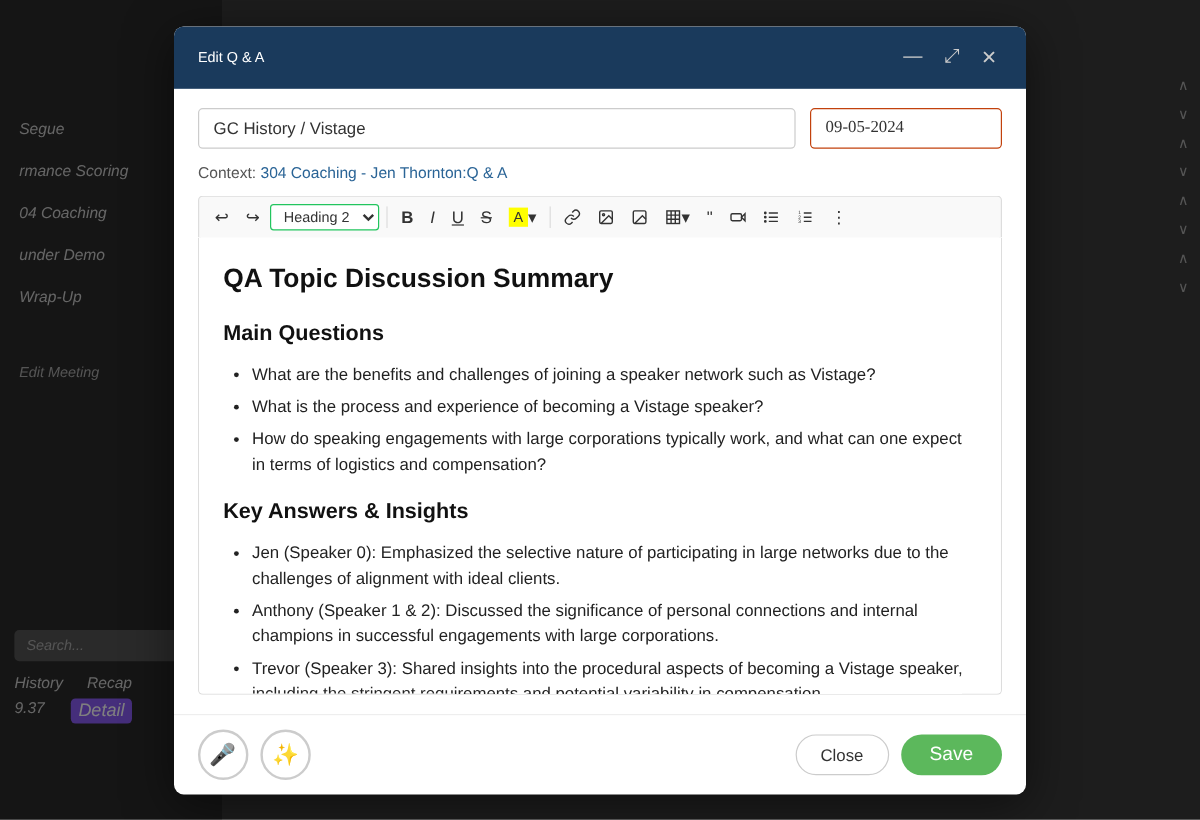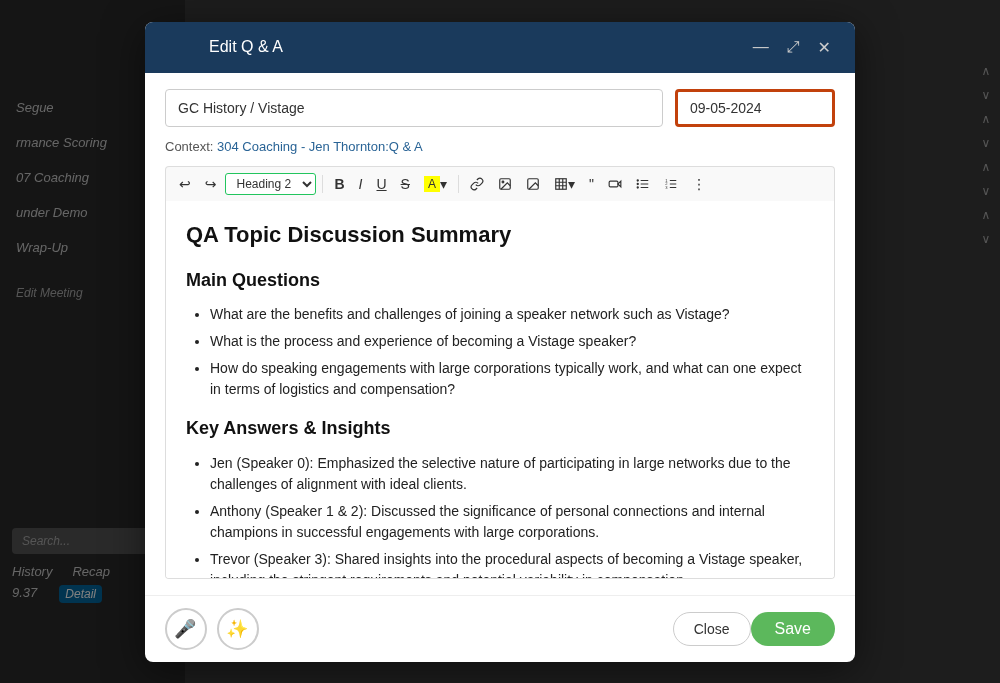--- a/index.html
+++ b/index.html
@@ -93,23 +93,23 @@
     .search-bar {
       background: #555;
       border-radius: 4px;
       padding: 6px 10px;
       color: #aaa;
       font-size: 12px;
       margin-bottom: 10px;
     }
 
     .rating-badge {
-      background: #0369a1;
+      background: #8b5cf6;
       color: #fff;
-      font-size: 12px;
+      font-size: 15px;
       padding: 2px 6px;
       border-radius: 4px;
     }
 
     
     .modal-backdrop {
       position: absolute;
       inset: 0;
       background: rgba(0,0,0,0.5);
       display: flex;
@@ -132,23 +132,22 @@
       background: #1a3a5c;
       padding: 14px 20px;
       display: flex;
       align-items: center;
       justify-content: space-between;
       color: #fff;
       flex-shrink: 0;
     }
 
     .modal-title {
-      font-size: 16px;
+      font-size: 12px;
       font-weight: 500;
-      margin-left: 44px;
     }
 
     .modal-header-btns {
       display: flex;
       gap: 10px;
     }
 
     .modal-header-btn {
       color: #ccc;
       background: none;
@@ -176,25 +175,26 @@
       flex: 1;
       border: 1px solid #ccc;
       border-radius: 4px;
       padding: 8px 12px;
       font-size: 14px;
       color: #333;
     }
 
     .field-date {
       width: 160px;
-      border: 3px solid #c2410c;
+      border: 1px solid #c2410c;
       border-radius: 4px;
       padding: 8px 12px;
       font-size: 14px;
       color: #333;
+      font-family: Liberation Serif, serif;
     }
 
     .context-line {
       font-size: 13px;
       color: #555;
       margin-bottom: 12px;
     }
 
     .context-link {
       color: #2a6496;
@@ -295,20 +295,21 @@
       flex-shrink: 0;
     }
 
     .footer-left {
       display: flex;
       gap: 10px;
     }
 
     .footer-right {
       display: flex;
+      gap: 10px;
     }
 
     .icon-btn-circle {
       width: 42px;
       height: 42px;
       border-radius: 50%;
       border: 2px solid #ccc;
       background: #fff;
       cursor: pointer;
       display: flex;
@@ -358,32 +359,32 @@
 
     <div class="sidebar-item">
       <span>Segue</span>
       <span class="drag-icon">⣿</span>
     </div>
     <div class="sidebar-item">
       <span>rmance Scoring</span>
       <span class="drag-icon">⣿</span>
     </div>
     <div class="sidebar-item">
-      <span>07 Coaching</span>
+      <span>04 Coaching</span>
       <span class="drag-icon">⣿</span>
     </div>
     <div class="sidebar-item">
       <span>under Demo</span>
       <span class="drag-icon">⣿</span>
     </div>
     <div class="sidebar-item">
       <span>Wrap-Up</span>
     </div>
 
-    <div style="margin-top: 13px;">
+    <div style="margin-top: 30px;">
       <div class="edit-meeting-btn">Edit Meeting</div>
     </div>
 
     <div style="position:absolute; bottom: 80px; left: 0; width: 185px; padding: 0 12px;">
       <div class="search-bar">Search...</div>
       <div style="display:flex; gap:20px; color:#ccc; font-size:13px; margin-bottom:6px;">
         <span>History</span>
         <span>Recap</span>
       </div>
       <div style="display:flex; gap:22px;">

